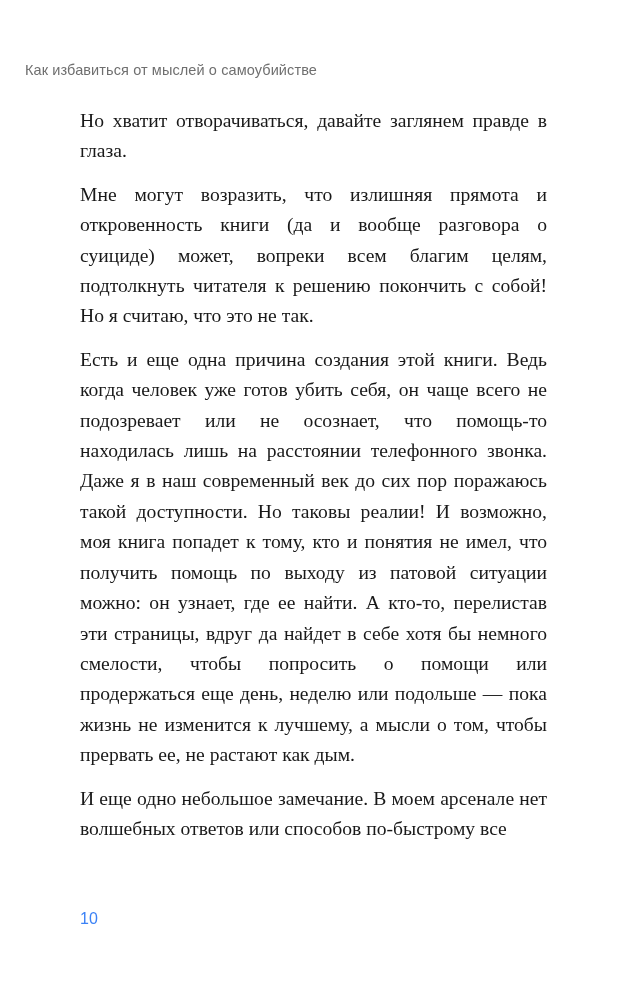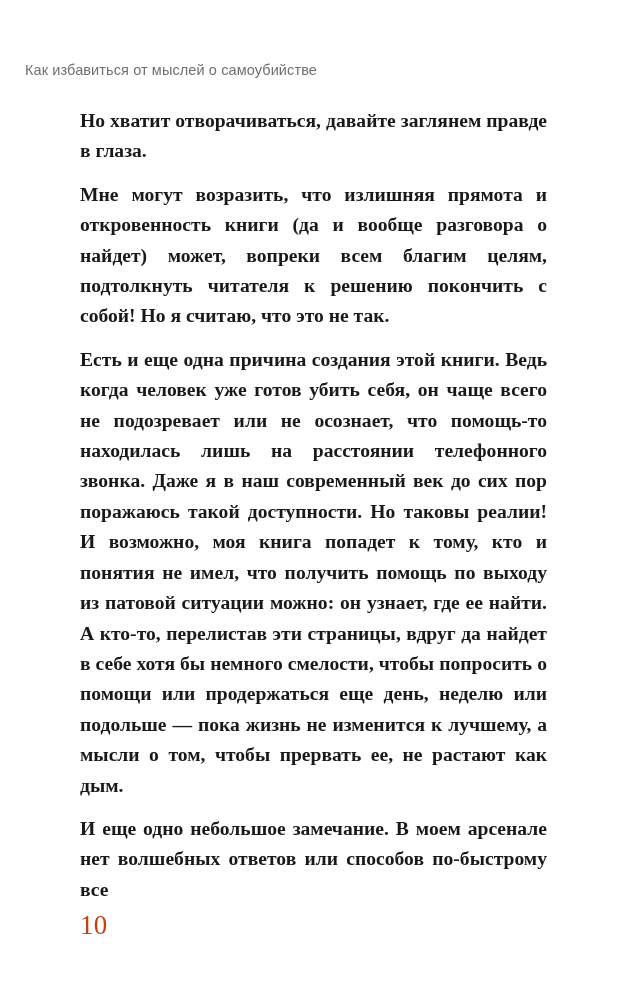--- a/index.html
+++ b/index.html
@@ -38,44 +38,43 @@
     font-size: 19.6px;
     line-height: 30.4px;
     color: #191919;
     text-align: justify;
     text-justify: inter-word;
     hyphens: manual;
   }
   .para {
     margin: 0 4px 13px 0;
     text-align: justify;
-    font-weight: bold;
   }
   .para:last-child {
     margin-bottom: 0;
   }
   .folio {
     position: absolute;
     left: 80px;
     top: 910px;
-    font-family: Liberation Serif, serif;
-    font-size: 27px;
-    color: #c2410c;
+    font-family: Liberation Sans, sans-serif;
+    font-size: 16px;
+    color: #3b82f6;
     letter-spacing: 0.2px;
   }
 </style>
 </head>
 <body>
 
 <div class="page">
 
   <div class="running-head">Как избавиться от мыслей о самоубийстве</div>
 
   <div class="text-block">
     <p class="para">Но хватит отворачиваться, давайте заглянем правде в глаза.</p>
-    <p class="para">Мне могут возразить, что излишняя прямота и откровенность книги (да и вообще разговора о найдет) может, вопреки всем благим целям, подтолкнуть читателя к решению покончить с собой! Но я считаю, что это не так.</p>
+    <p class="para">Мне могут возразить, что излишняя прямота и откровенность книги (да и вообще разговора о суициде) может, вопреки всем благим целям, подтолкнуть читателя к решению покончить с собой! Но я считаю, что это не так.</p>
     <p class="para">Есть и еще одна причина создания этой книги. Ведь когда человек уже готов убить себя, он чаще всего не подозревает или не осознает, что помощь-то находилась лишь на расстоянии телефонного звонка. Даже я в наш современный век до сих пор поражаюсь такой доступности. Но таковы реалии! И возможно, моя книга попадет к тому, кто и понятия не имел, что получить помощь по выходу из патовой ситуации можно: он узнает, где ее найти. А кто-то, перелистав эти страницы, вдруг да найдет в себе хотя бы немного смелости, чтобы попросить о помощи или продержаться еще день, неделю или подольше — пока жизнь не изменится к лучшему, а мысли о том, чтобы прервать ее, не растают как дым.</p>
     <p class="para">И еще одно небольшое замечание. В моем арсенале нет волшебных ответов или способов по-быстрому все</p>
   </div>
 
   <div class="folio">10</div>
 
 </div>
 
 </body></html>

